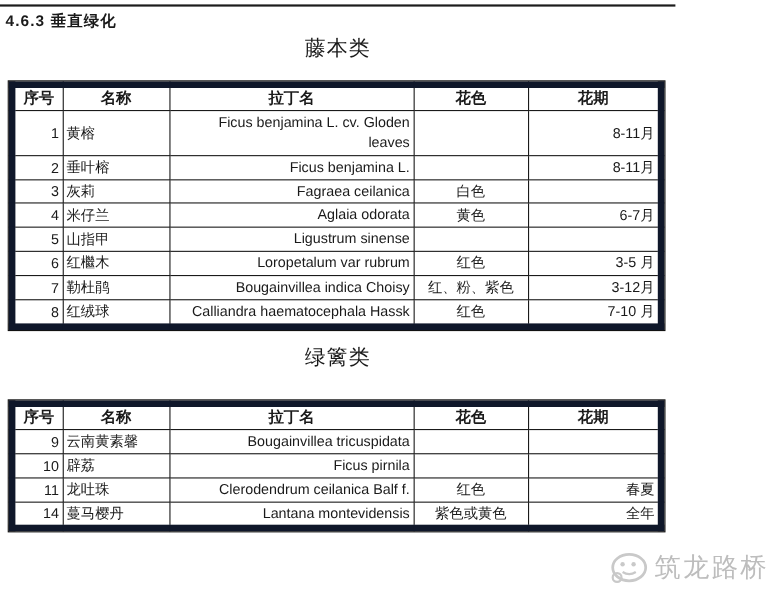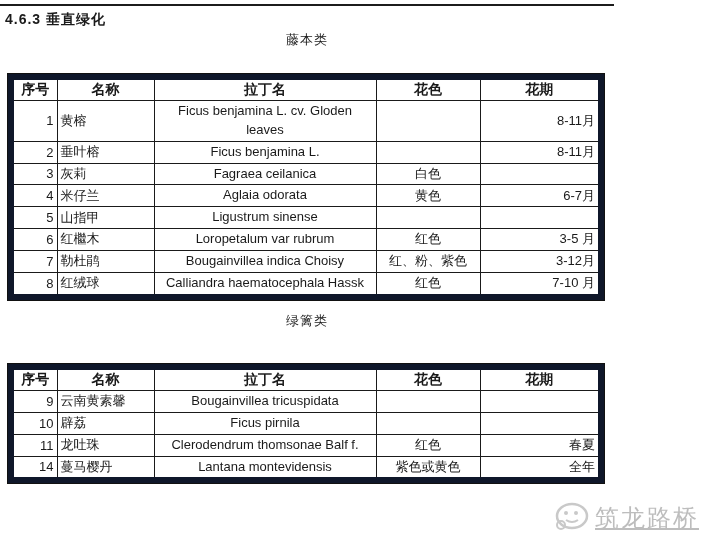--- a/index.html
+++ b/index.html
@@ -12,21 +12,21 @@
   .top-rule {
     position:absolute; left:0; top:4px; width:614px; height:2px;
     background:#1c1c1c;
   }
   .heading {
     position:absolute; left:5px; top:11px;
     font-size:14px; font-weight:600; letter-spacing:1px;
   }
   .subtitle {
     position:absolute; left:0; width:614px; text-align:center;
-    font-size:13px; letter-spacing:1px;
+    font-size:19px; letter-spacing:1px;
   }
   .subtitle-1 { top:31px; }
   .subtitle-2 { top:312px; }
   table.species {
     position:absolute; left:8px; border-collapse:collapse;
     table-layout:fixed; width:590px;
     font-size:13px;
   }
   .table-1 { top:74px; }
   .table-2 { top:364px; }
@@ -40,28 +40,27 @@
     height:22px; padding:1px 2px;
   }
   table.species td { height:21px; padding:1px 3px; }
   col.c-no    { width:46px; }
   col.c-name  { width:97px; }
   col.c-latin { width:222px; }
   col.c-color { width:104px; }
   col.c-period{ width:121px; }
   td.cell-no    { text-align:right; padding-right:3px; }
   td.cell-name  { text-align:left; }
-  td.cell-latin { text-align:center; padding-left:4px; line-height:1.45; }
+  td.cell-latin { text-align:right; padding-left:4px; line-height:1.45; }
   td.cell-color { text-align:center; }
   td.cell-period{ text-align:right; }
   .watermark {
     position:absolute; left:551px; top:500px;
-    display:flex; align-items:flex-end; gap:4px;
+    display:flex; align-items:flex-start; gap:4px;
     color:#bdbdbd;
-    text-decoration:underline;
   }
   .watermark-text {
     font-size:24px; letter-spacing:2px; white-space:nowrap;
     font-weight:500;
   }
   .logo-icon svg { display:block; }
 </style>
 </head>
 <body>
 
@@ -189,21 +188,21 @@
         <td class="cell-no">10</td>
         <td class="cell-name">辟荔</td>
         <td class="cell-latin">Ficus pirnila</td>
         <td class="cell-color"></td>
         <td class="cell-period"></td>
       </tr>
 
       <tr>
         <td class="cell-no">11</td>
         <td class="cell-name">龙吐珠</td>
-        <td class="cell-latin">Clerodendrum thomsonae Balf  f.</td>
+        <td class="cell-latin">Clerodendrum ceilanica Balf  f.</td>
         <td class="cell-color">红色</td>
         <td class="cell-period">春夏</td>
       </tr>
 
 
 
       <tr>
         <td class="cell-no">14</td>
         <td class="cell-name">蔓马樱丹</td>
         <td class="cell-latin">Lantana montevidensis</td>

